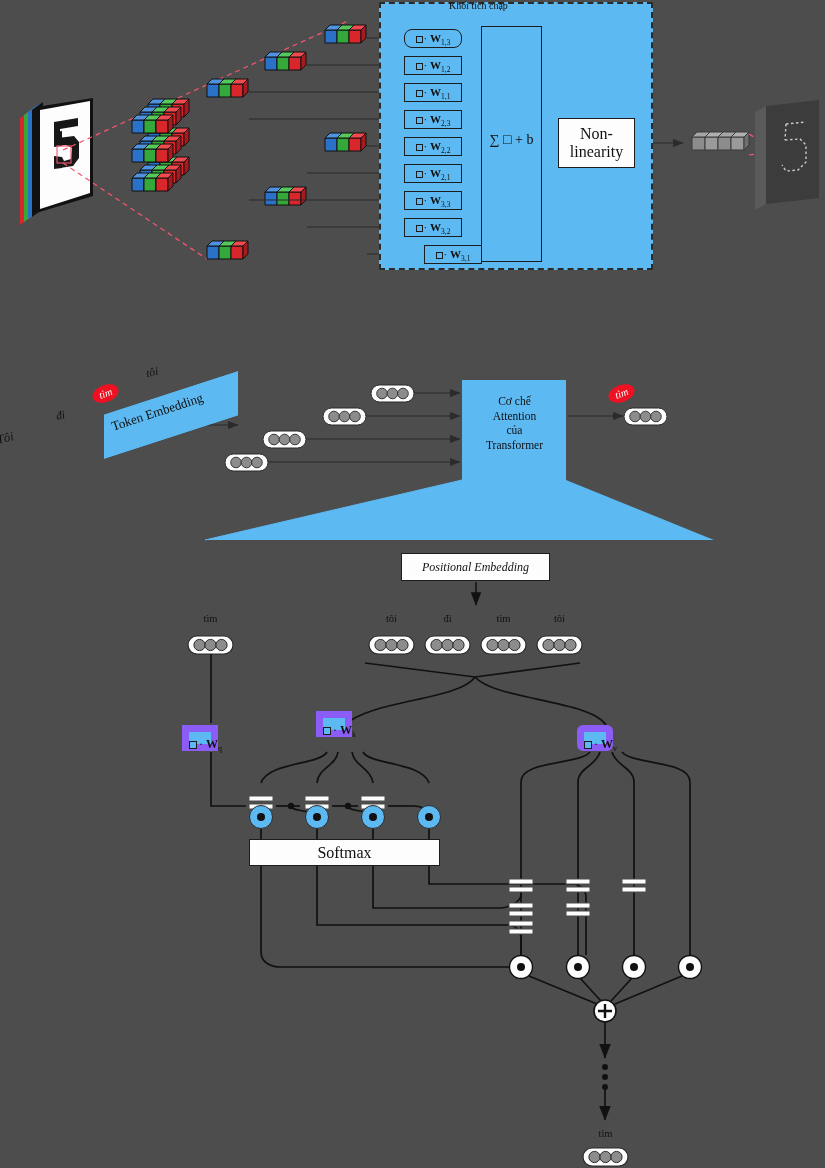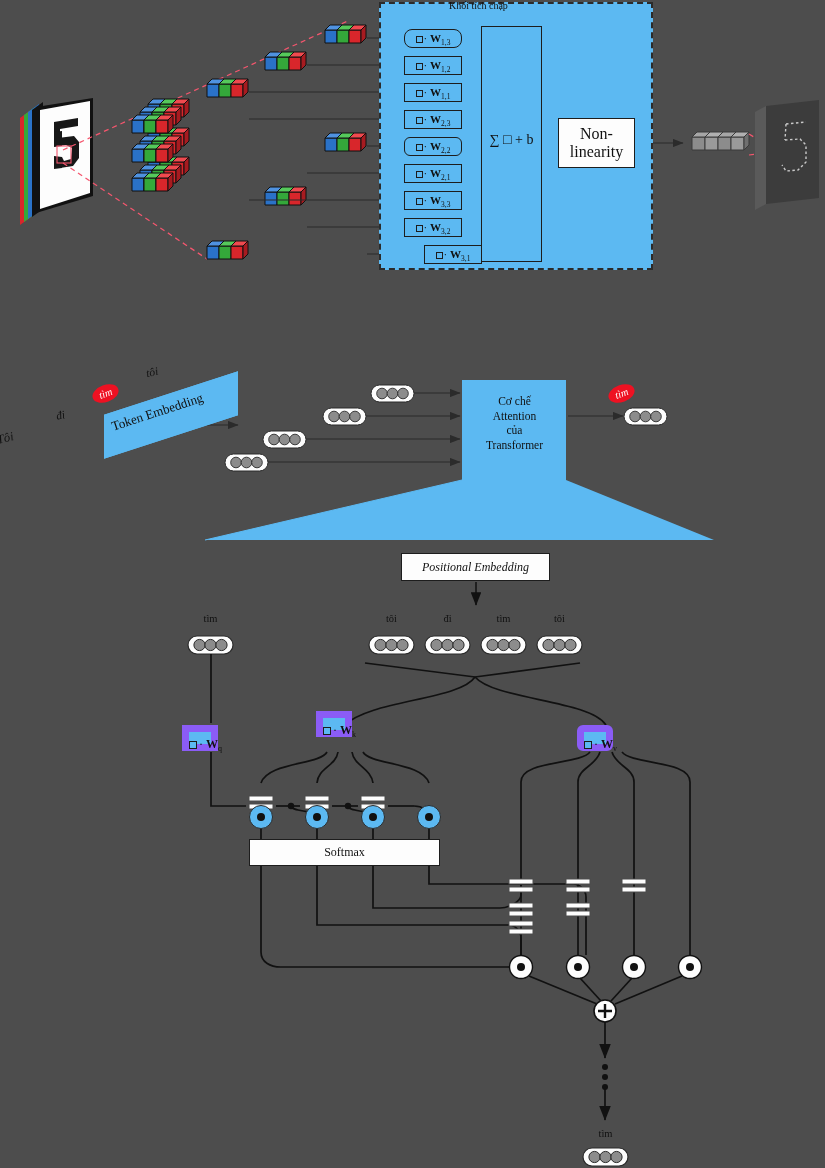--- a/index.html
+++ b/index.html
@@ -62,21 +62,21 @@
     font-size:11.5px;line-height:1.28;color:#111;
   }
   #posbox{
     position:absolute;left:401px;top:553px;width:149px;height:28px;
     background:#fdfdfd;border:1px solid #1d1d1d;box-sizing:border-box;
     font-size:12px;display:flex;align-items:center;justify-content:center;font-style:italic;
   }
   #softmax{
     position:absolute;left:249px;top:839px;width:191px;height:27px;
     background:#fdfdfd;border:1px solid #1d1d1d;box-sizing:border-box;
-    font-size:12px;display:flex;align-items:center;justify-content:center;
+    font-size:16px;display:flex;align-items:center;justify-content:center;
   }
   .qkv{
     position:absolute;width:36px;height:26px;background:#5cb9f2;
     border:7px solid #8b5cf6;box-sizing:border-box;
     font-size:12px;line-height:24px;text-align:right;white-space:nowrap;
   }
   .qkv .sq{display:inline-block;width:8px;height:8px;border:1.1px solid #1d1d1d;
            background:#5cb9f2;vertical-align:middle;margin-right:2px;box-sizing:border-box;}
   .qkv sub{font-size:8px;}
   .toklbl{position:absolute;font-size:10.5px;color:#111;text-align:center;white-space:nowrap;}
@@ -588,21 +588,21 @@
   </g>
 </svg>
 
 <div class="abs" id="conv-block"></div>
 <div class="abs" id="conv-title">Khối tích chập</div>
 
 <div class="wbox" style="left:404px;top:29px;border-radius:8px;"><span class="sq"></span><span>·</span> <b>W</b><sub>1,3</sub></div>
 <div class="wbox" style="left:404px;top:56px;"><span class="sq"></span><span>·</span> <b>W</b><sub>1,2</sub></div>
 <div class="wbox" style="left:404px;top:83px;"><span class="sq"></span><span>·</span> <b>W</b><sub>1,1</sub></div>
 <div class="wbox" style="left:404px;top:110px;"><span class="sq"></span><span>·</span> <b>W</b><sub>2,3</sub></div>
-<div class="wbox" style="left:404px;top:137px;border-radius:6px;"><span class="sq"></span><span>·</span> <b>W</b><sub>2,2</sub></div>
+<div class="wbox" style="left:404px;top:137px;"><span class="sq"></span><span>·</span> <b>W</b><sub>2,2</sub></div>
 <div class="wbox" style="left:404px;top:164px;"><span class="sq"></span><span>·</span> <b>W</b><sub>2,1</sub></div>
 <div class="wbox" style="left:404px;top:191px;"><span class="sq"></span><span>·</span> <b>W</b><sub>3,3</sub></div>
 <div class="wbox" style="left:404px;top:218px;"><span class="sq"></span><span>·</span> <b>W</b><sub>3,2</sub></div>
 <div class="wbox" style="left:424px;top:245px;"><span class="sq"></span><span>·</span> <b>W</b><sub>3,1</sub></div>
 
 <div class="abs" id="sumbox"></div>
 <div class="abs" id="sumlabel">∑ □ + b</div>
 <div class="abs" id="nonlin">
   <span style="white-space:pre-line;">Non-
 linearity</span>

